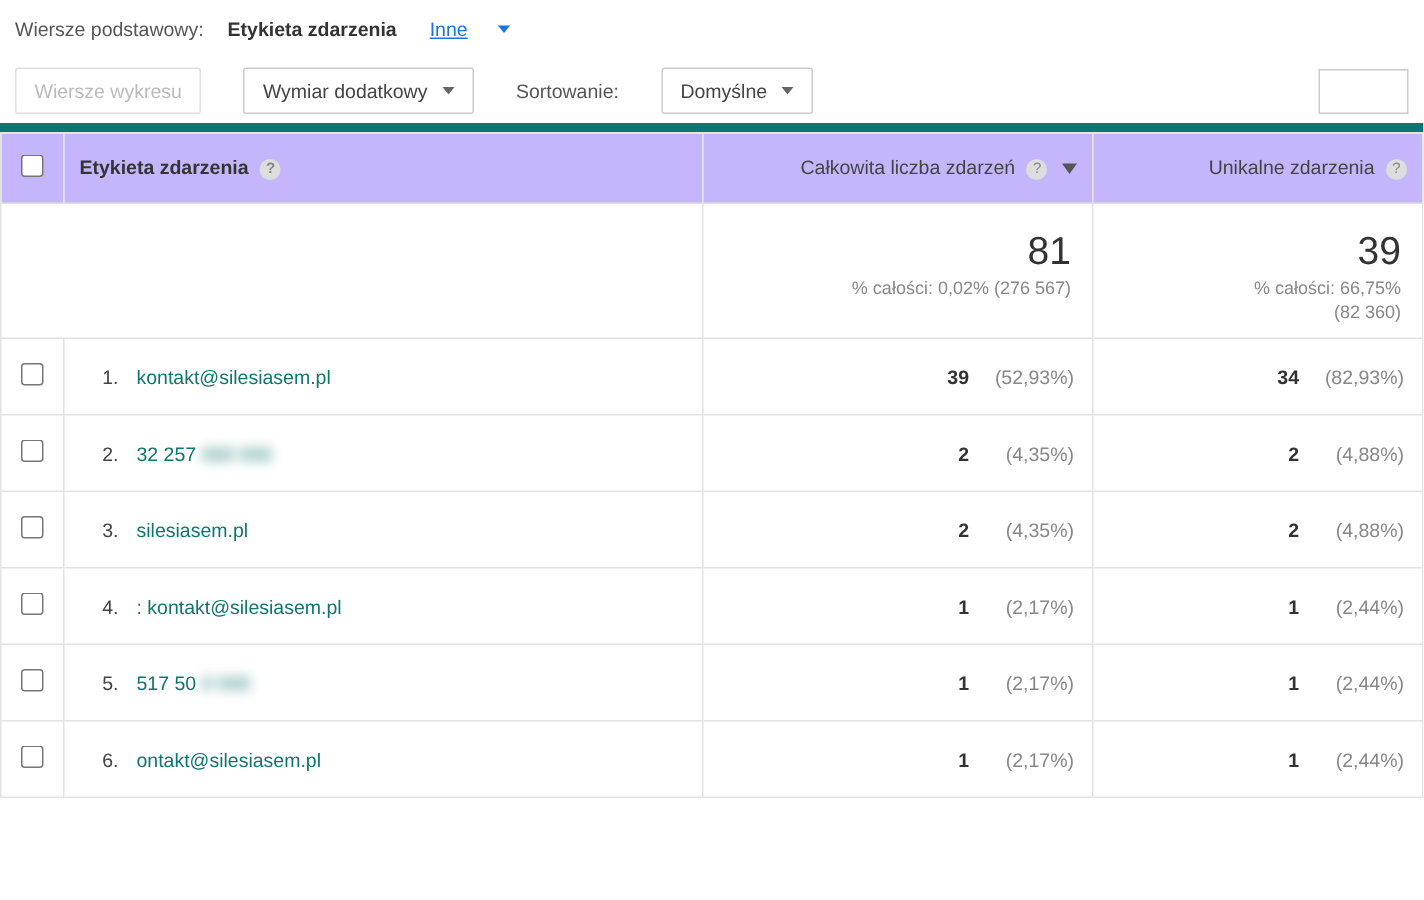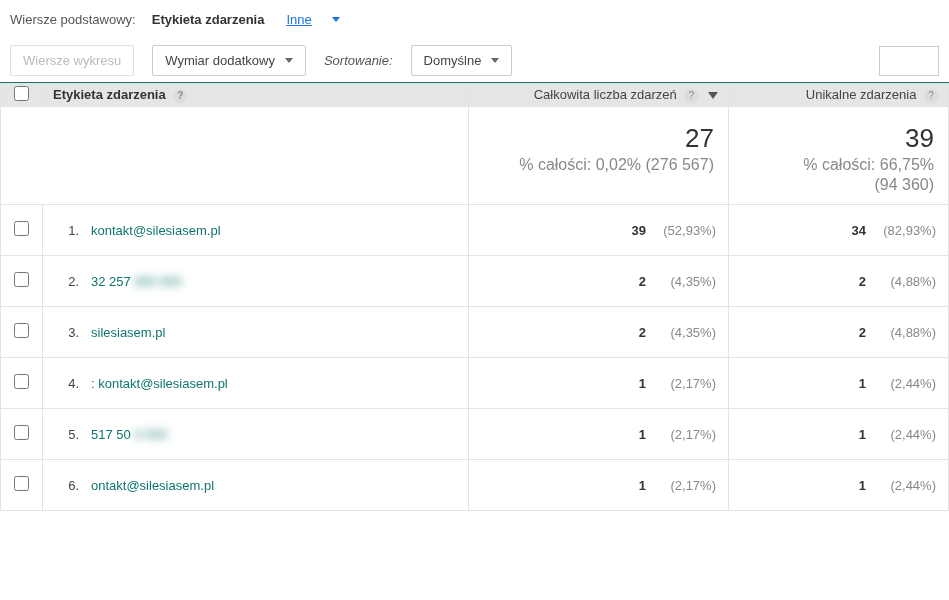--- a/index.html
+++ b/index.html
@@ -2,37 +2,37 @@
 <html><head>
 <meta charset="utf-8">
 <style>
 * { box-sizing: border-box; margin: 0; padding: 0; }
 body { font-family: Arial, Helvetica, sans-serif; font-size: 13px; color: #333; background: #fff; width: 949px; }
 .top-row { display: flex; align-items: center; padding: 8px 10px; gap: 8px; }
 .dim-label { color: #555; }
 .dim-value { font-weight: bold; color: #333; padding: 4px 8px; }
 .dim-other { color: #1a73e8; padding: 4px 6px; cursor: pointer; display: inline-flex; align-items: center; gap: 20px; text-decoration: underline; }
 .caret { display: inline-block; width: 0; height: 0; border-left: 4px solid transparent; border-right: 4px solid transparent; border-top: 5px solid currentColor; }
-.controls-row { display: flex; align-items: center; padding: 6px 10px; gap: 18px; border-bottom: 1px solid #0f766e; justify-content: flex-end; }
+.controls-row { display: flex; align-items: center; padding: 6px 10px; gap: 28px; border-bottom: 6px solid #0f766e; justify-content: flex-end; }
 .btn-disabled { color: #bbb; background: #fff; border: 1px solid #e0e0e0; padding: 7px 12px; border-radius: 2px; }
 .dropdown { background: #fff; border: 1px solid #ccc; padding: 7px 12px; border-radius: 2px; display: inline-flex; align-items: center; gap: 10px; cursor: pointer; color: #444; }
 .dropdown .caret { border-top-color: #666; }
-.sort-label { color: #555; font-style: italic; }
+.sort-label { color: #555; }
 .search-box { margin-left: auto; }
 .search-box input { border: 1px solid #ccc; padding: 6px 8px; width: 60px; height: 30px; }
 table { width: 100%; border-collapse: collapse; }
 th, td { border: 1px solid #e3e3e3; }
-th { background: #e5e5e5; font-weight: normal; color: #444; padding: 2px 10px; text-align: left; }
+th { background: #c4b5fd; font-weight: normal; color: #444; padding: 14px 10px; text-align: left; }
 th.col-events, th.col-unique { text-align: right; }
 th.col-label { font-weight: bold; color: #333; }
 .help-icon { display: inline-flex; align-items: center; justify-content: center; width: 14px; height: 14px; border-radius: 50%; background: #ddd; color: #888; font-size: 10px; margin-left: 4px; vertical-align: middle; }
 .sort-arrow { display: inline-block; width: 0; height: 0; border-left: 5px solid transparent; border-right: 5px solid transparent; border-top: 7px solid #555; margin-left: 6px; vertical-align: middle; }
 .summary-row td { padding: 16px 14px 10px; vertical-align: top; }
 .summary-row .big-num { font-size: 26px; color: #333; text-align: right; display: block; }
-.summary-row .sub { font-size: 16px; color: #888; text-align: right; display: block; margin-top: 2px; }
+.summary-row .sub { font-size: 12px; color: #888; text-align: right; display: block; margin-top: 2px; }
 .data-row td { padding: 16px 12px; }
 .cb-cell { width: 40px; text-align: center; }
 .cb-cell input { width: 15px; height: 15px; }
 .idx-cell { width: 26px; text-align: right; color: #444; padding-right: 2px; }
 .label-cell { color: #1a73e8; }
 .label-cell a { color: #0f766e; text-decoration: none; }
 .num-cell { text-align: right; white-space: nowrap; }
 .num-cell .v { font-weight: bold; color: #333; display: inline-block; min-width: 24px; text-align: right; }
 .num-cell .p { color: #888; margin-left: 6px; display: inline-block; min-width: 64px; text-align: right; }
 .blur { filter: blur(4px); }
@@ -93,27 +93,27 @@
       <th class="col-unique">
         <span>Unikalne zdarzenia</span>
         <span class="help-icon">?</span>
       </th>
     </tr>
   </thead>
   <tbody>
     <tr class="summary-row">
       <td colspan="2"></td>
       <td>
-        <span class="big-num">27</span>
+        <span class="big-num">81</span>
         <span class="sub">% całości: 0,02% (276 567)</span>
       </td>
       <td>
         <span class="big-num">39</span>
         <span class="sub">% całości: 66,75%</span>
-        <span class="sub">(94 360)</span>
+        <span class="sub">(82 360)</span>
       </td>
     </tr>
   </tbody>
   <tbody id="rows-body">
       <tr class="data-row">
         <td class="cb-cell"><input type="checkbox" style=""></td>
         <td class="label-cell">
           <div class="label-wrap">
             <span class="idx-cell">1.</span>
             <a href="#"><span>kontakt@silesiasem.pl</span></a>

